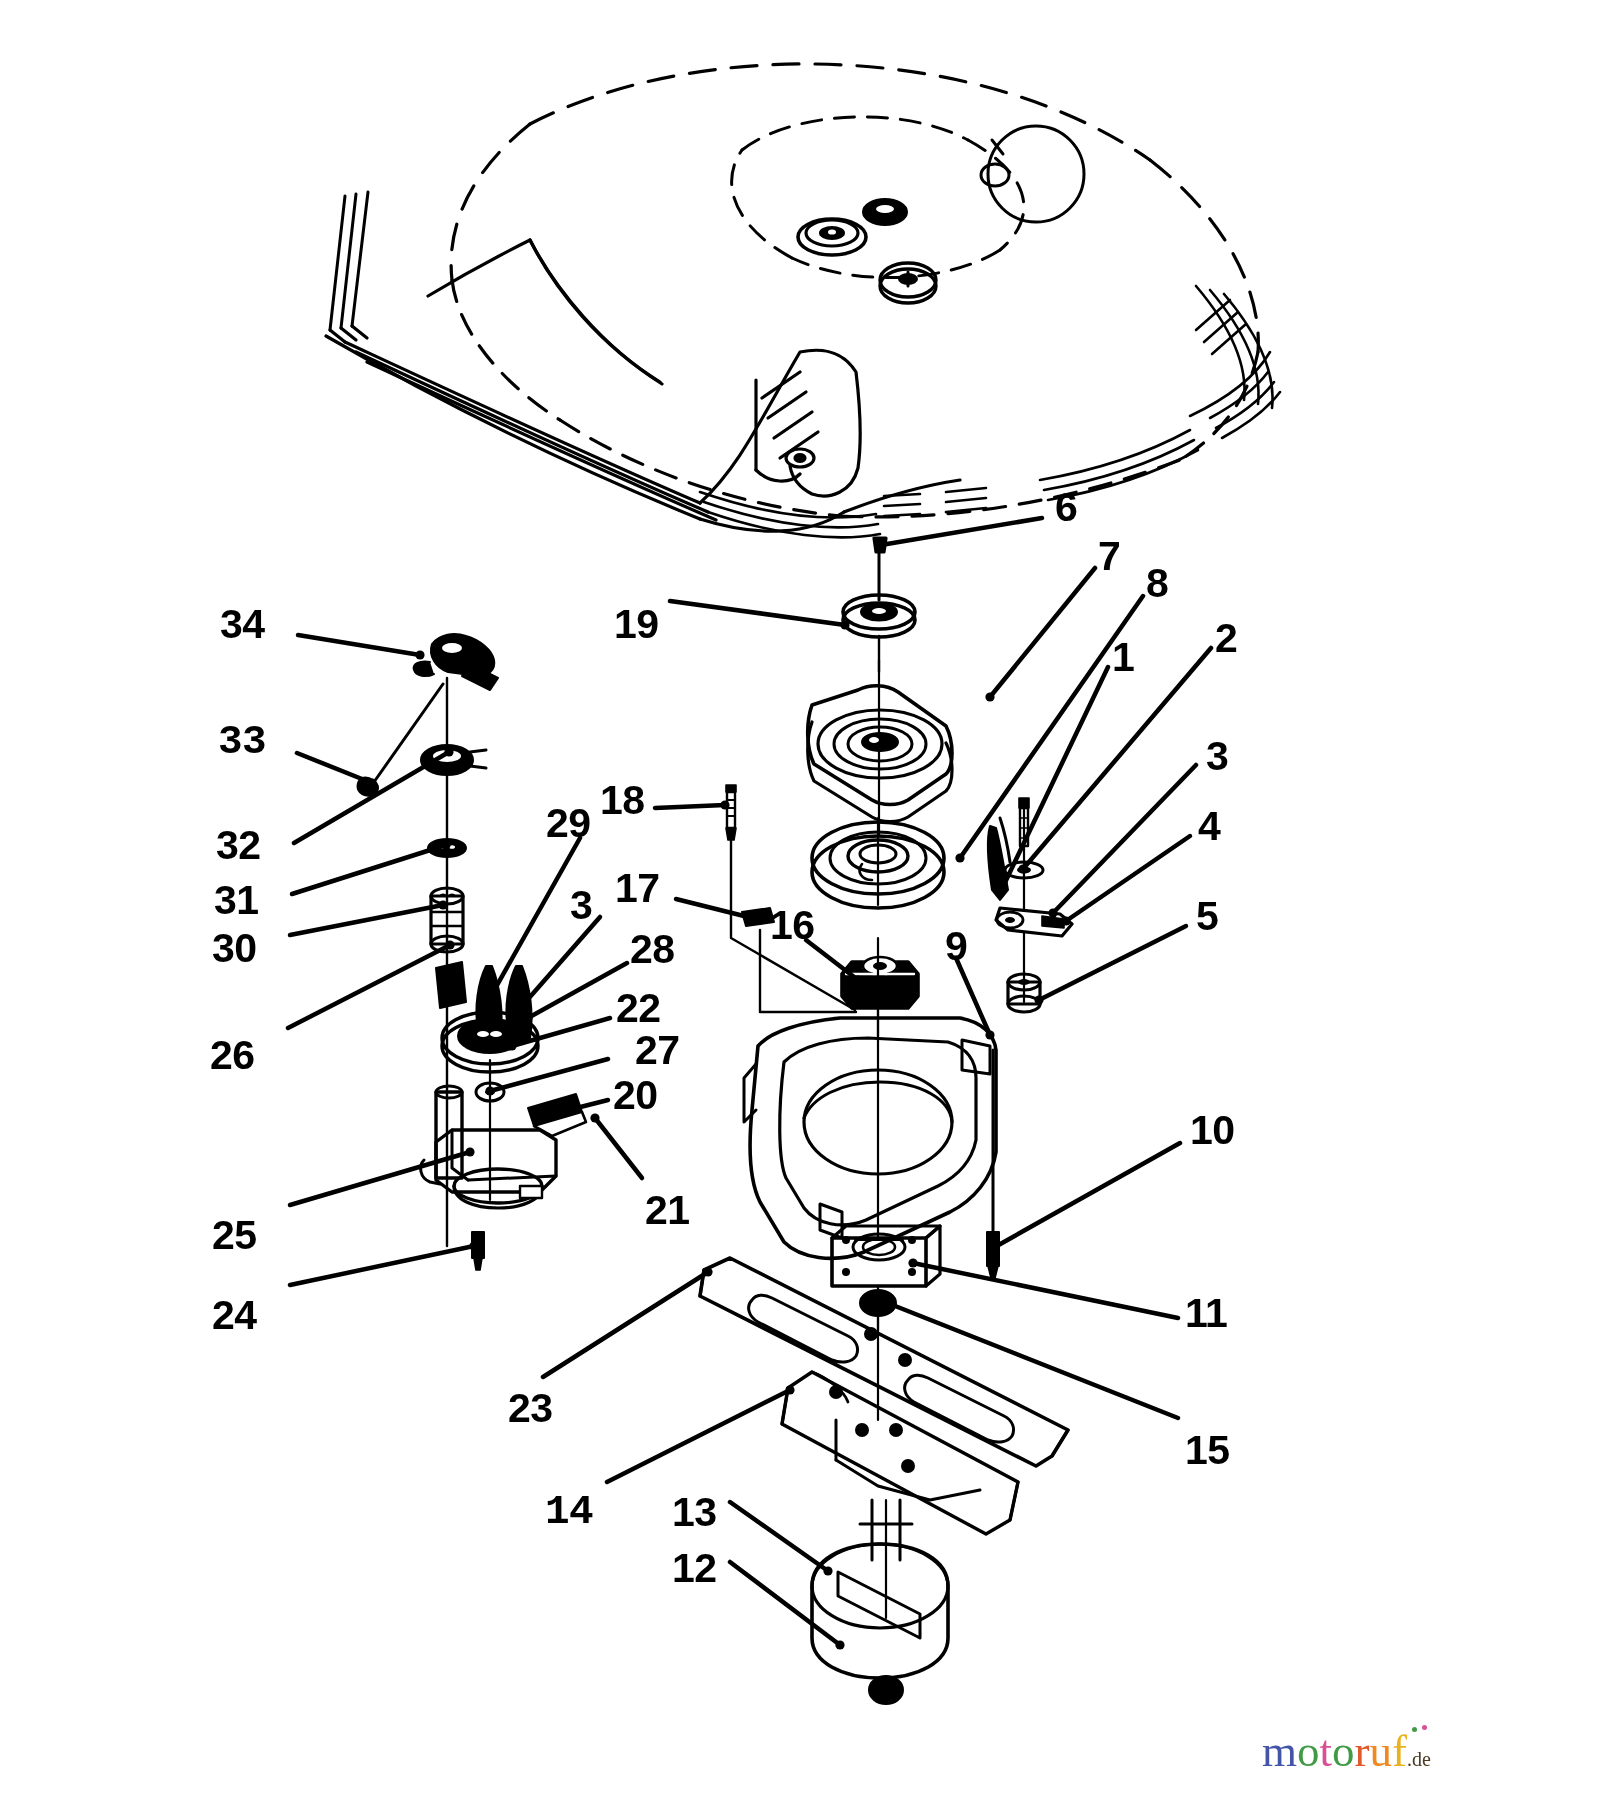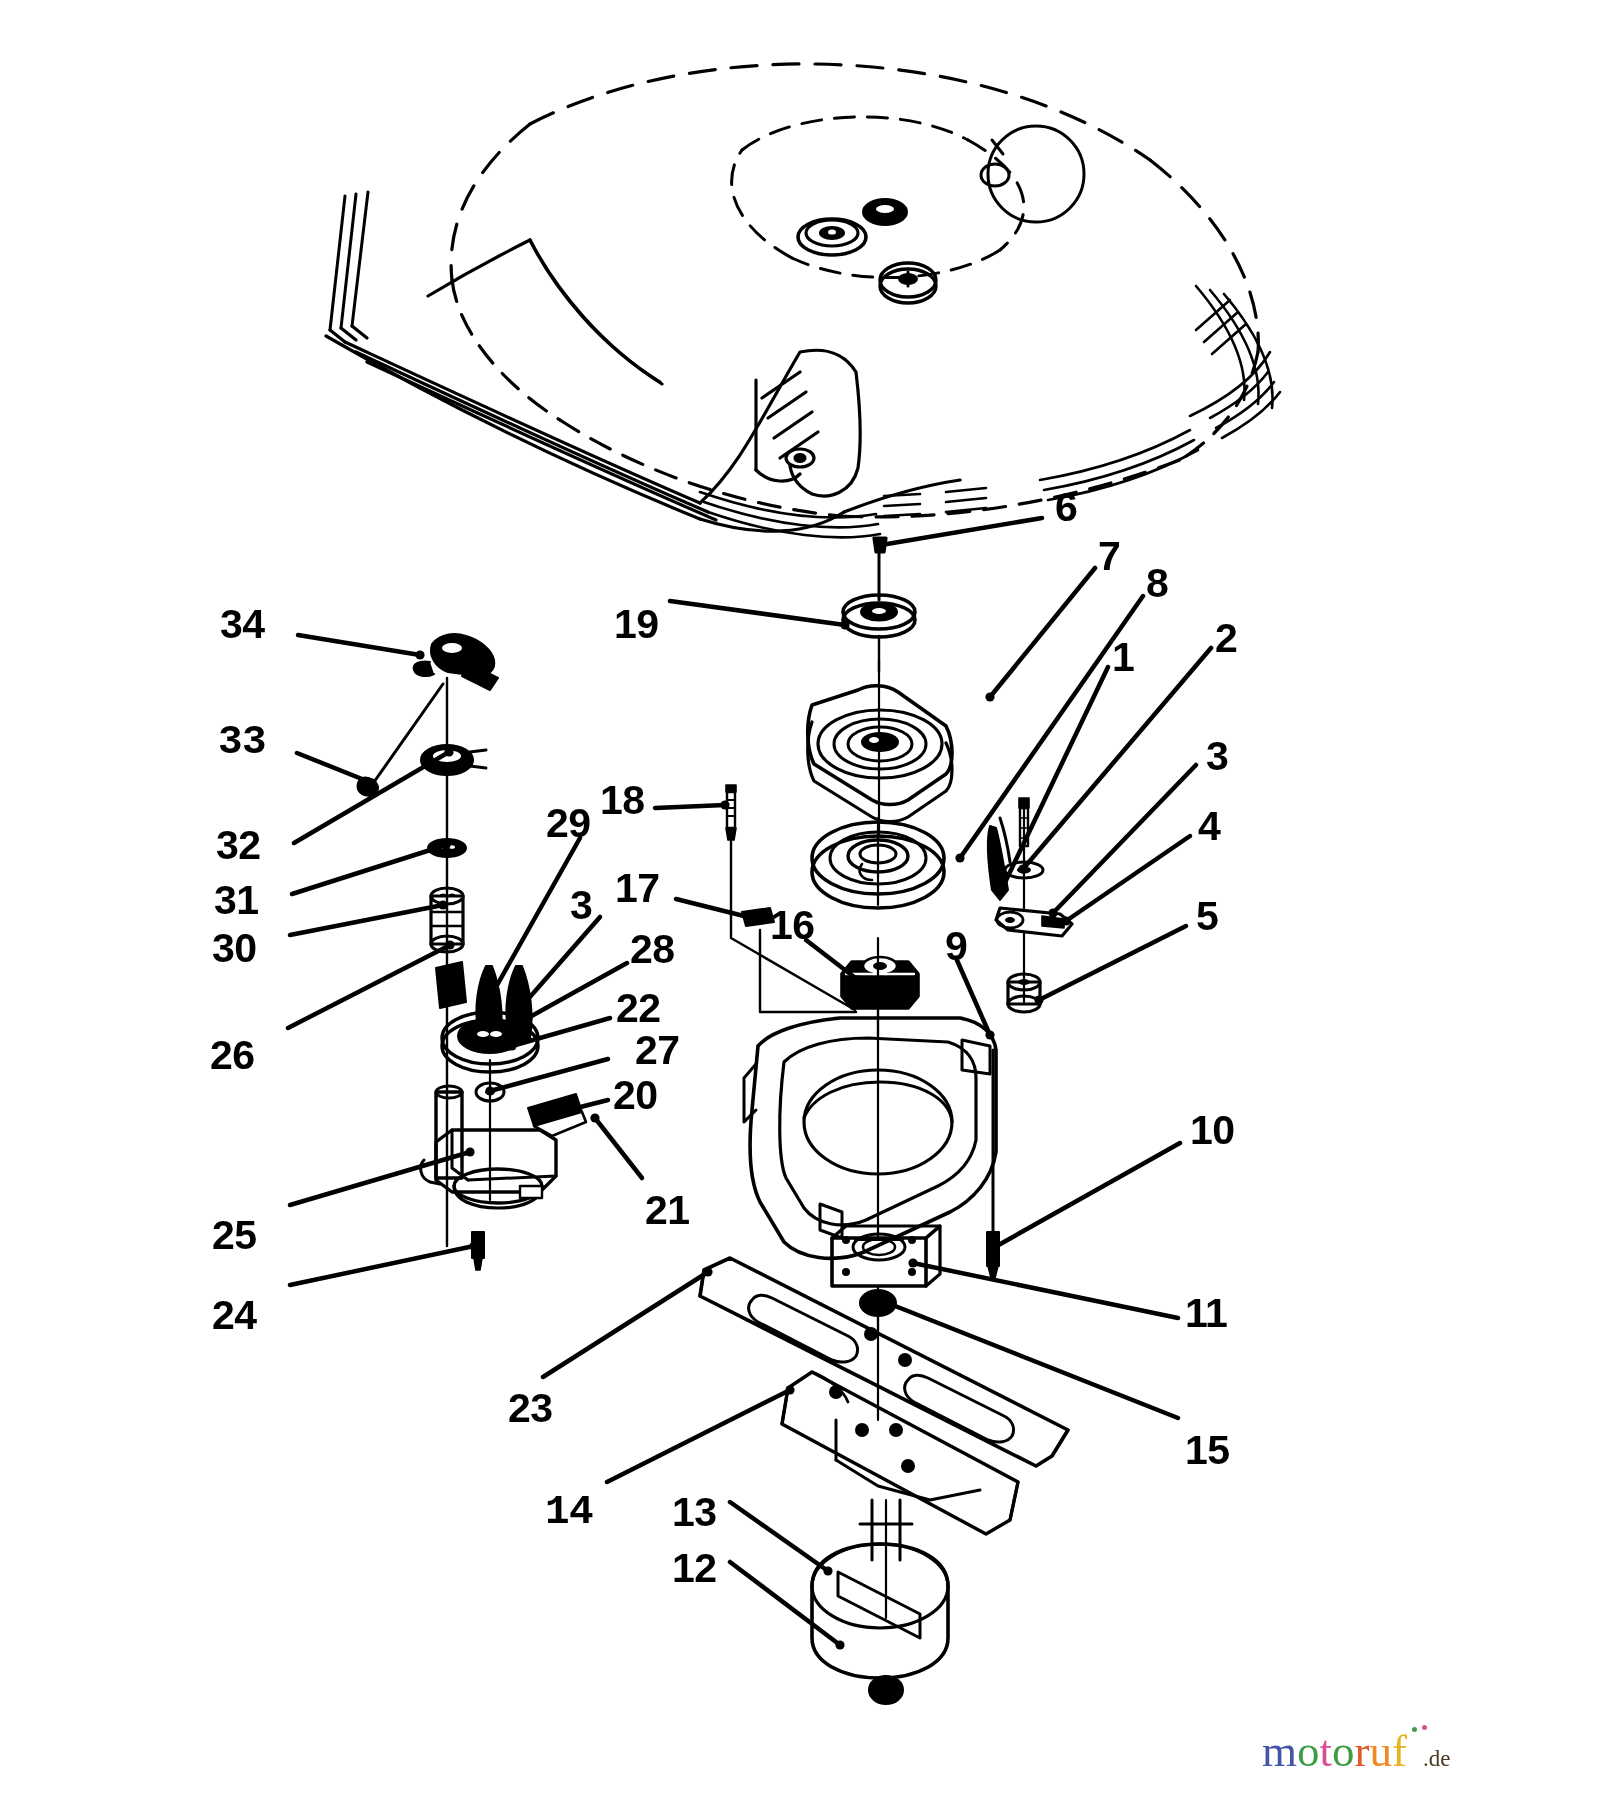--- a/index.html
+++ b/index.html
@@ -24,21 +24,21 @@
   }
   #watermark{
     position:absolute;
     left:1262px; top:1729px;
     font-family:"Liberation Serif",serif;
     font-size:45px;
     line-height:1;
     white-space:nowrap;
     user-select:none;
   }
-  #watermark .wm-suffix{font-size:23px;margin-left:16px;}
+  #watermark .wm-suffix{font-size:20px;}
   .wm-dot{
     position:absolute;
     width:5px;height:5px;border-radius:50%;
   }
 </style>
 </head>
 <body>
 
 <div id="sheet">
 

